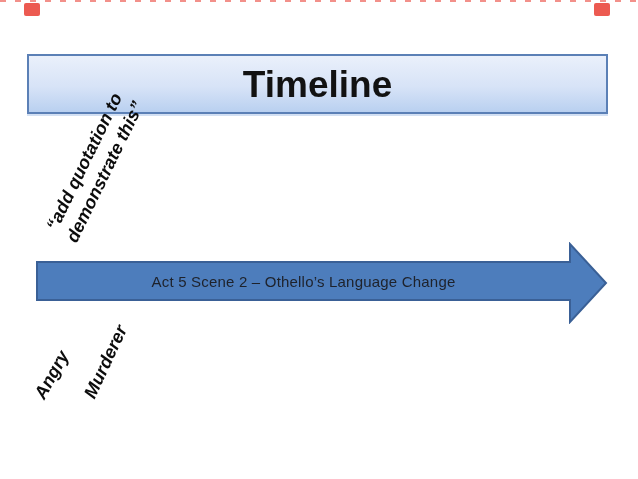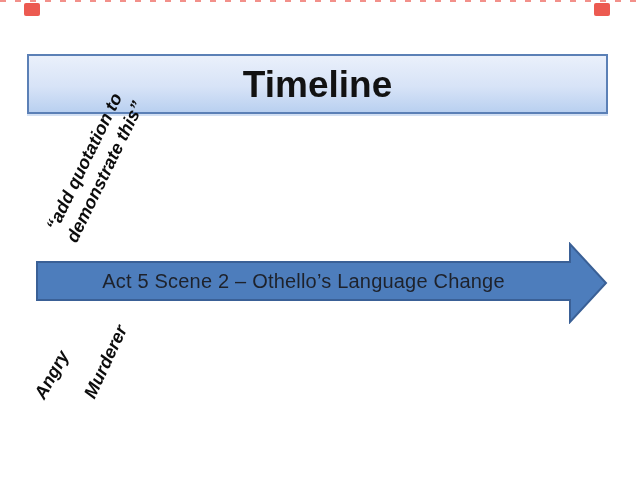--- a/index.html
+++ b/index.html
@@ -49,21 +49,21 @@
     left:106px;top:362px;font-size:18px;
     transform:translate(-50%,-50%) rotate(-65deg);
   }
 
   
   .arrow-svg{position:absolute;left:36px;top:242px;width:572px;height:82px;}
   .arrow-shape{fill:var(--arrow-fill);stroke:var(--arrow-stroke);stroke-width:2;stroke-linejoin:miter;}
   .arrow-label{
     position:absolute;left:37px;top:262px;width:533px;height:38px;
     display:flex;align-items:center;justify-content:center;
-    font-size:20px;color:var(--text-dark);letter-spacing:.2px;
+    font-size:15px;color:var(--text-dark);letter-spacing:.2px;
   }
 </style>
 </head>
 <body>
 
 <div class="slide">
 
   <div class="red-dash-top"></div>
   <div class="red-marker left"></div>
   <div class="red-marker right"></div>

